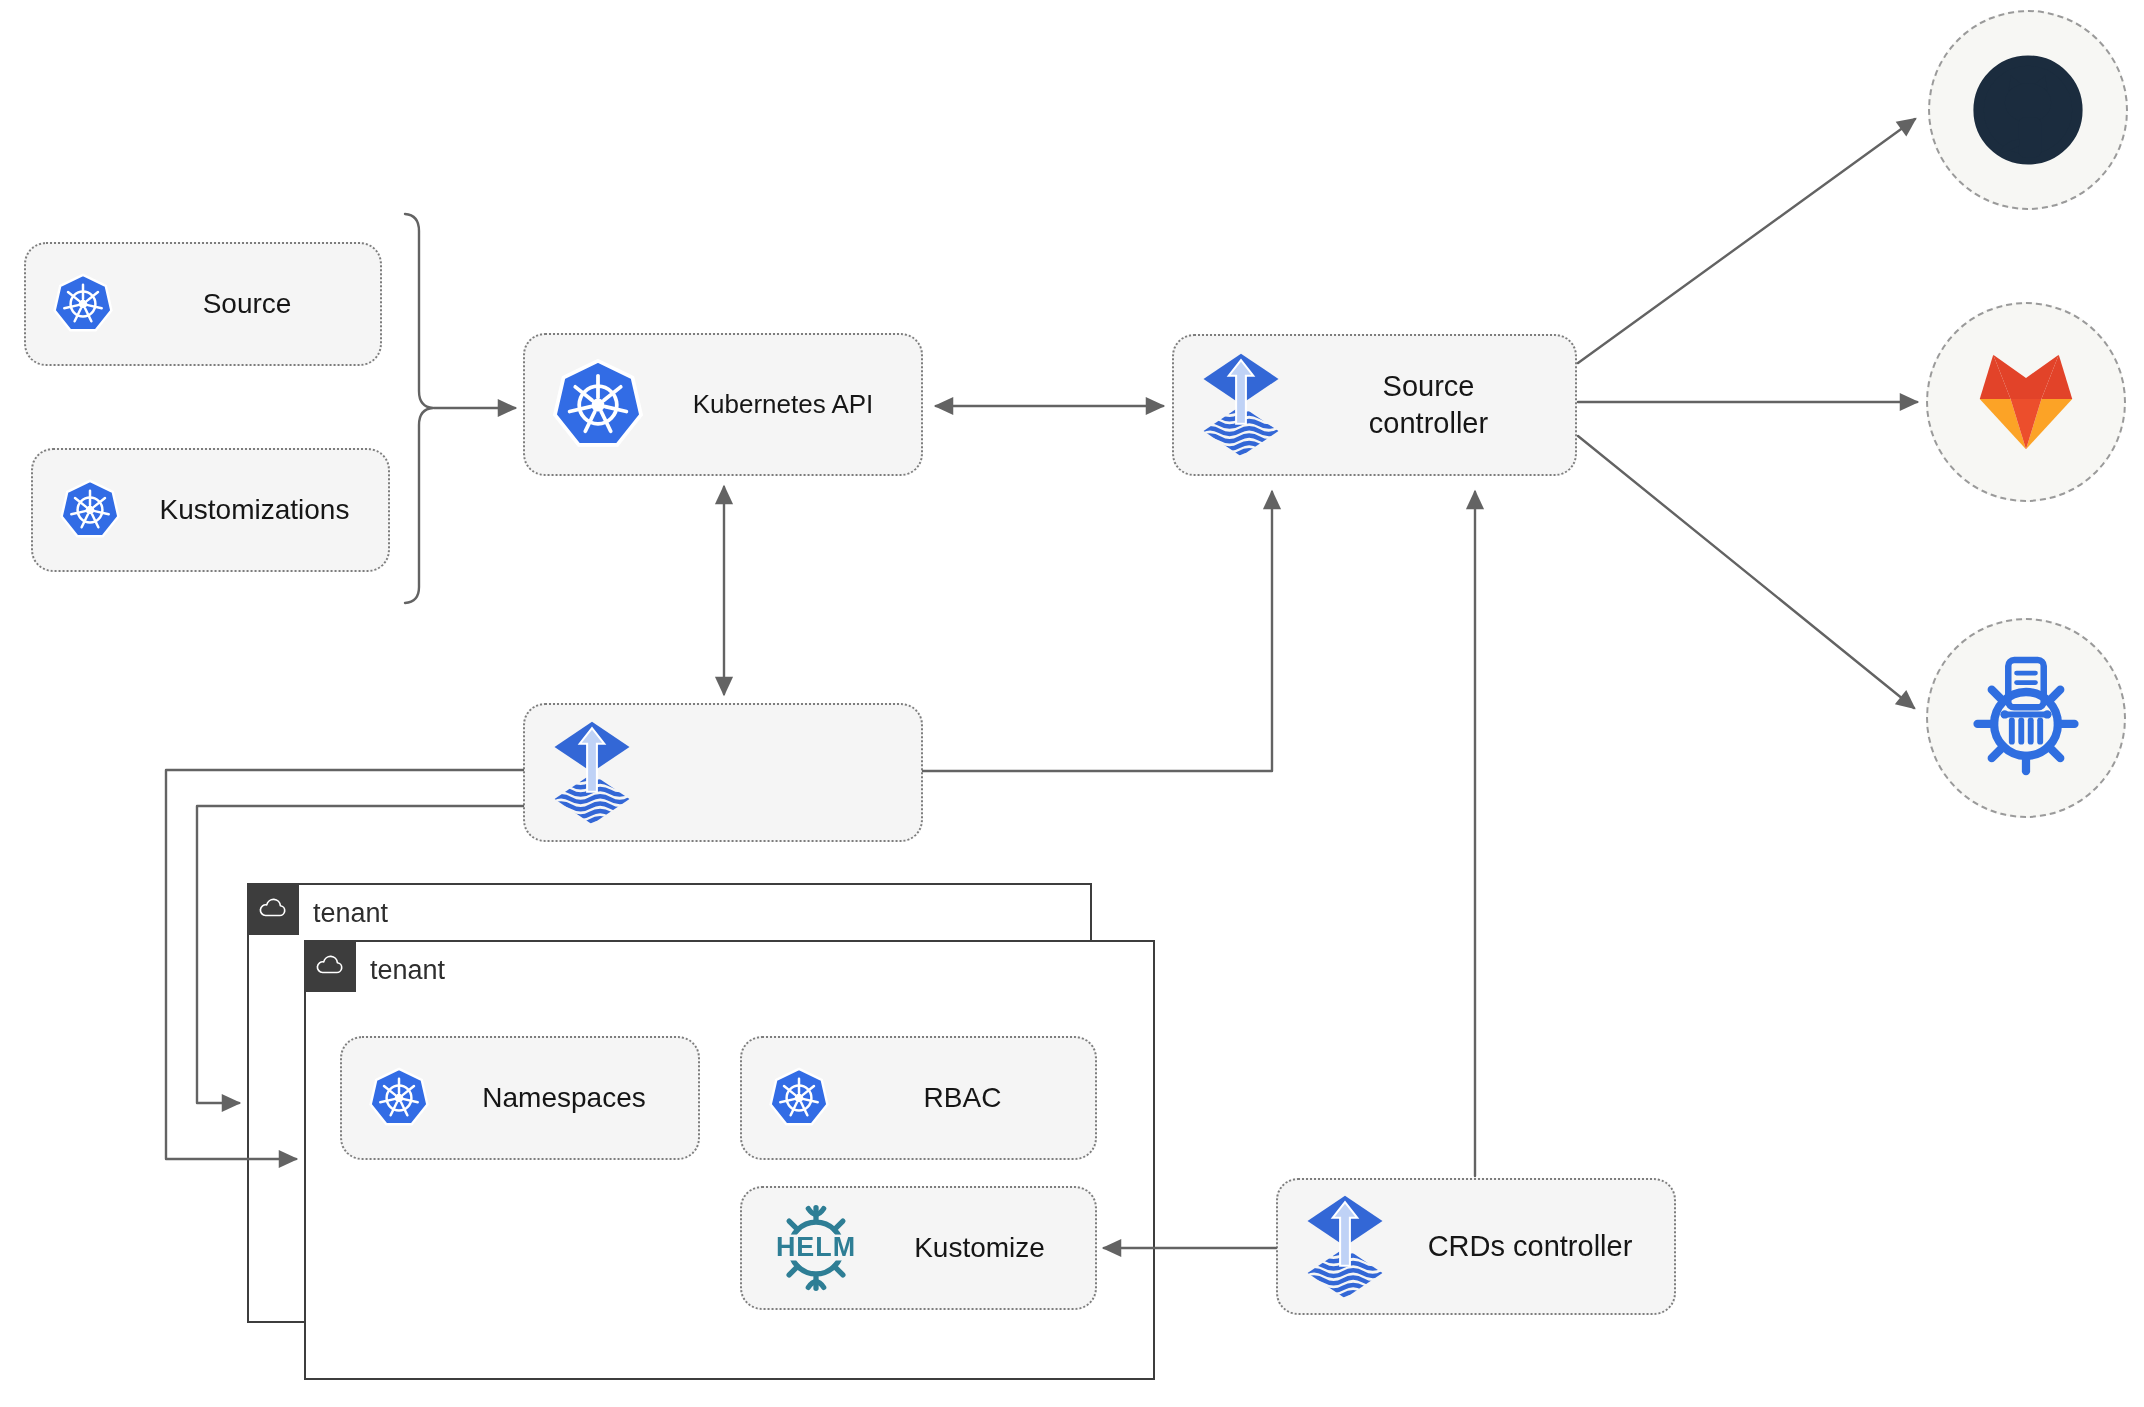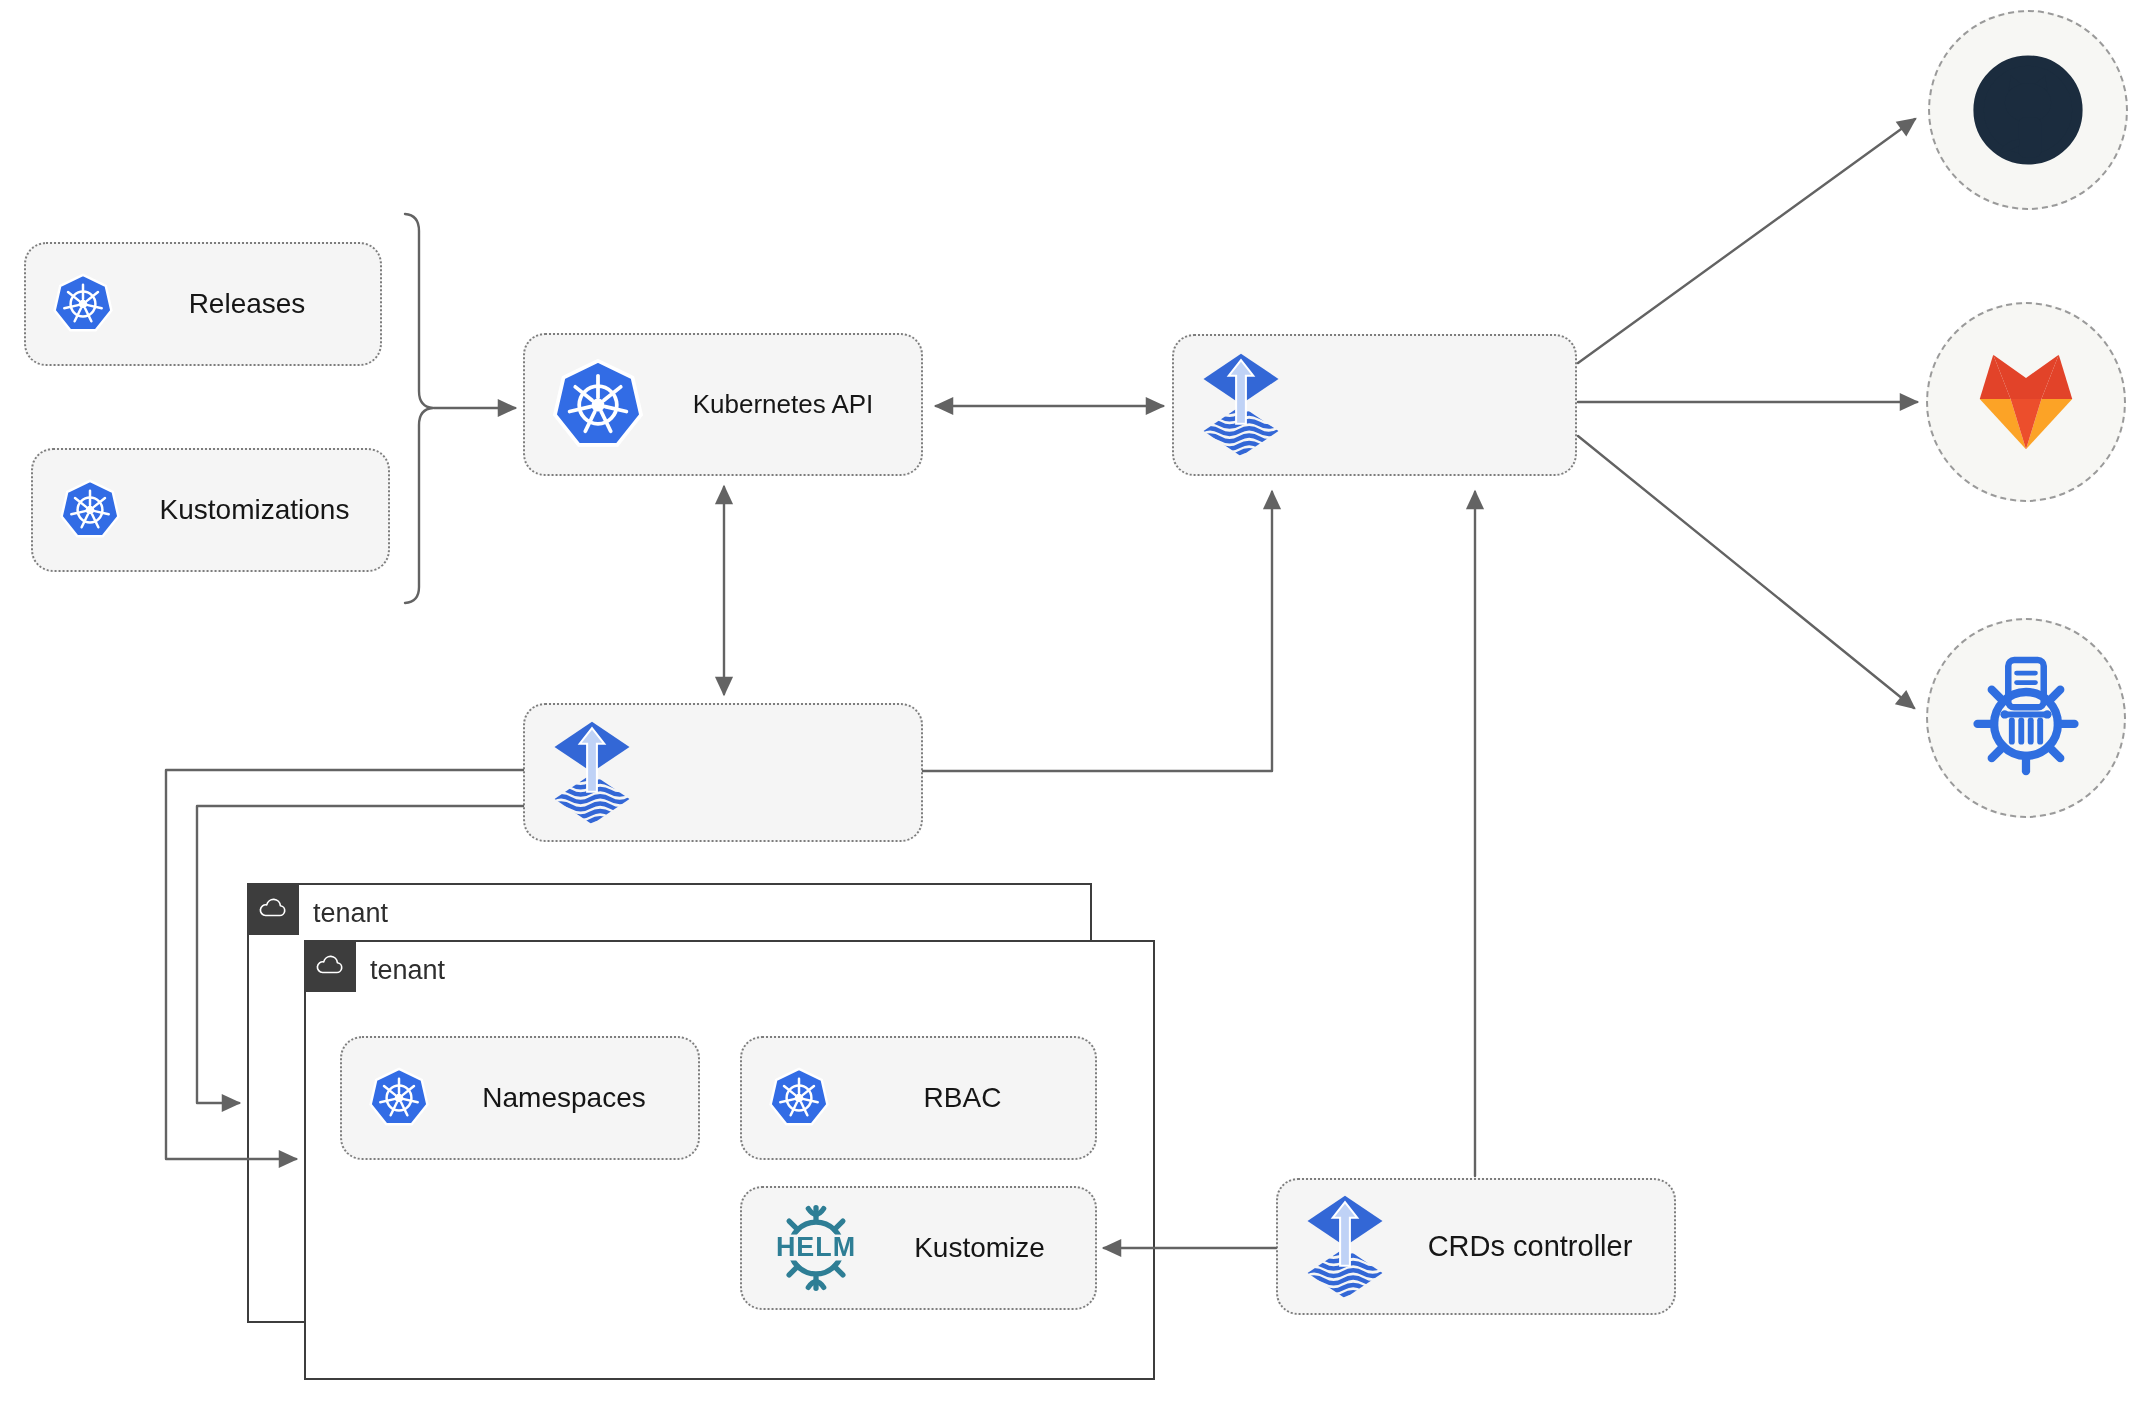--- a/index.html
+++ b/index.html
@@ -106,41 +106,42 @@
           <use href="#sym-cloud"></use>
         </svg>
     </div>
     <div class="tlabel">tenant</div>
   </div>
 
   <div class="node" style="left:24px;top:242px;width:358px;height:124px">
     <svg class="icon-k8s-sm">
         <use href="#sym-k8s"></use>
       </svg>
-    <div class="lbl">Releases</div>
+    <div class="lbl">Source</div>
   </div>
 
   <div class="node" style="left:31px;top:448px;width:359px;height:124px">
     <svg class="icon-k8s-sm">
         <use href="#sym-k8s"></use>
       </svg>
     <div class="lbl">Kustomizations</div>
   </div>
 
   <div class="node" style="left:523px;top:333px;width:400px;height:143px">
     <svg class="icon-k8s-lg">
         <use href="#sym-k8s"></use>
       </svg>
     <div class="lbl big">Kubernetes API</div>
   </div>
 
   <div class="node" style="left:1172px;top:334px;width:405px;height:142px">
     <svg class="icon-flux">
         <use href="#sym-flux"></use>
       </svg>
+    <div class="lbl two">Source controller</div>
   </div>
 
   <div class="node" style="left:523px;top:703px;width:400px;height:139px">
     <svg class="icon-flux">
         <use href="#sym-flux"></use>
       </svg>
   </div>
 
   <div class="node" style="left:1276px;top:1178px;width:400px;height:137px">
     <svg class="icon-flux">

